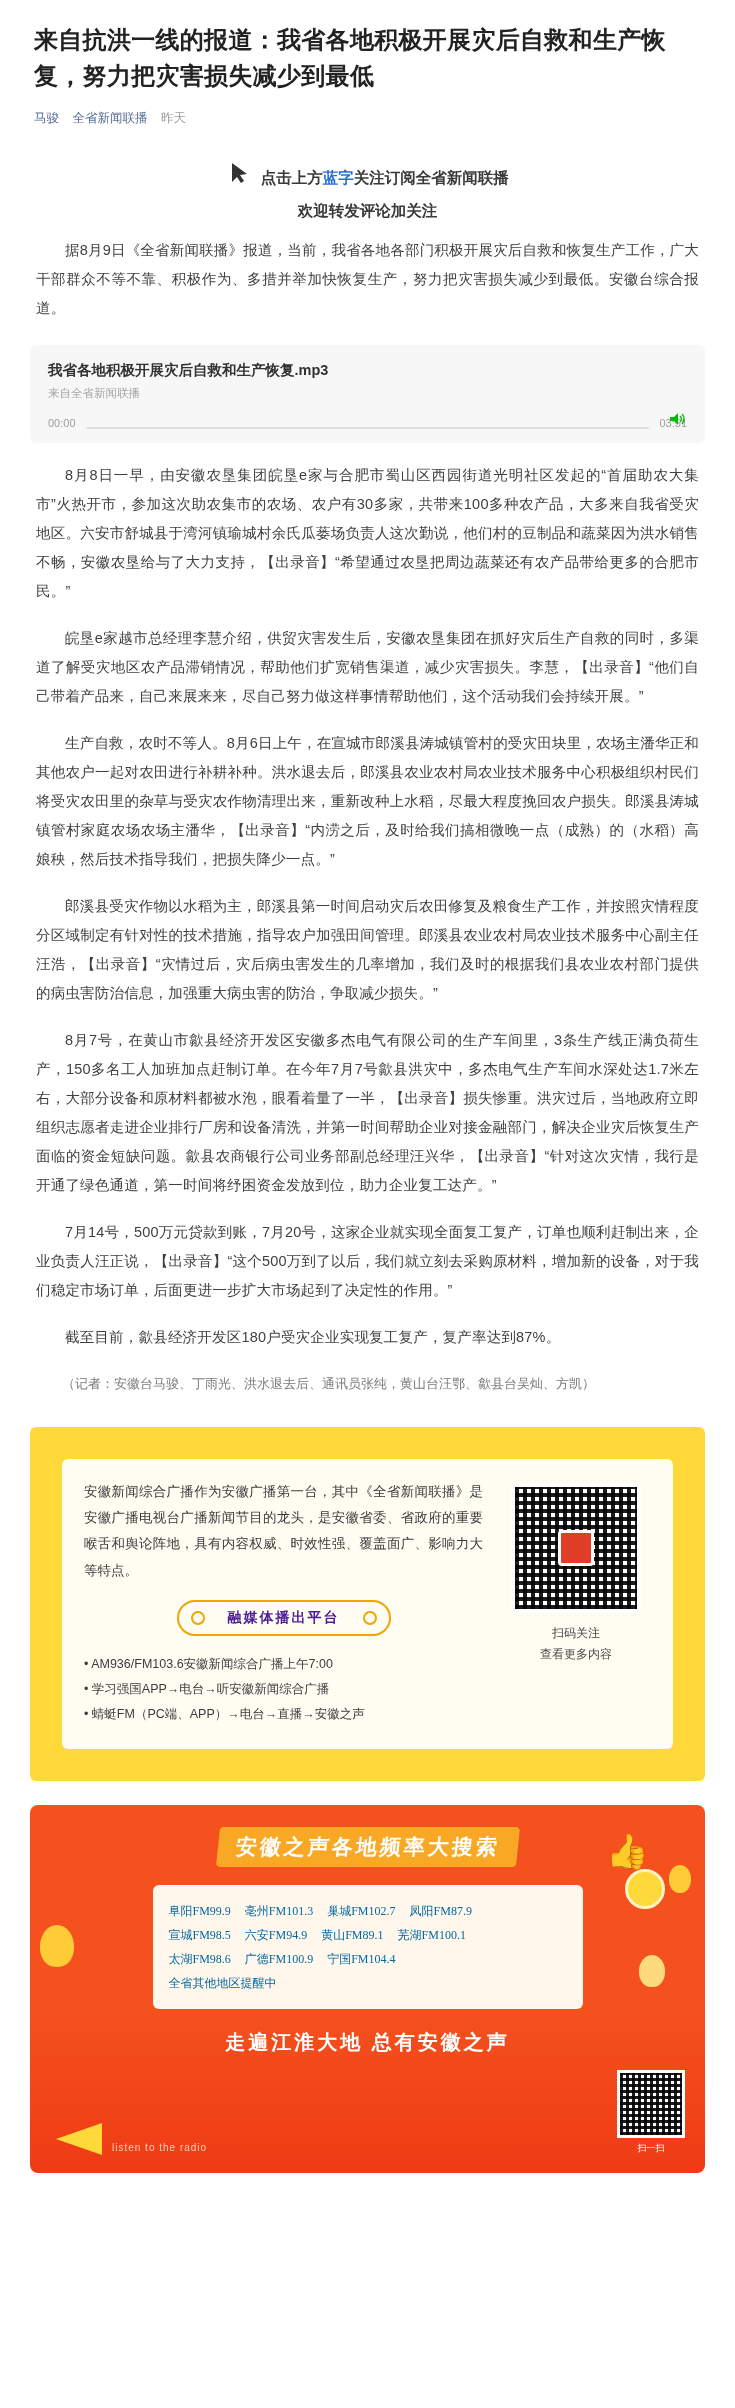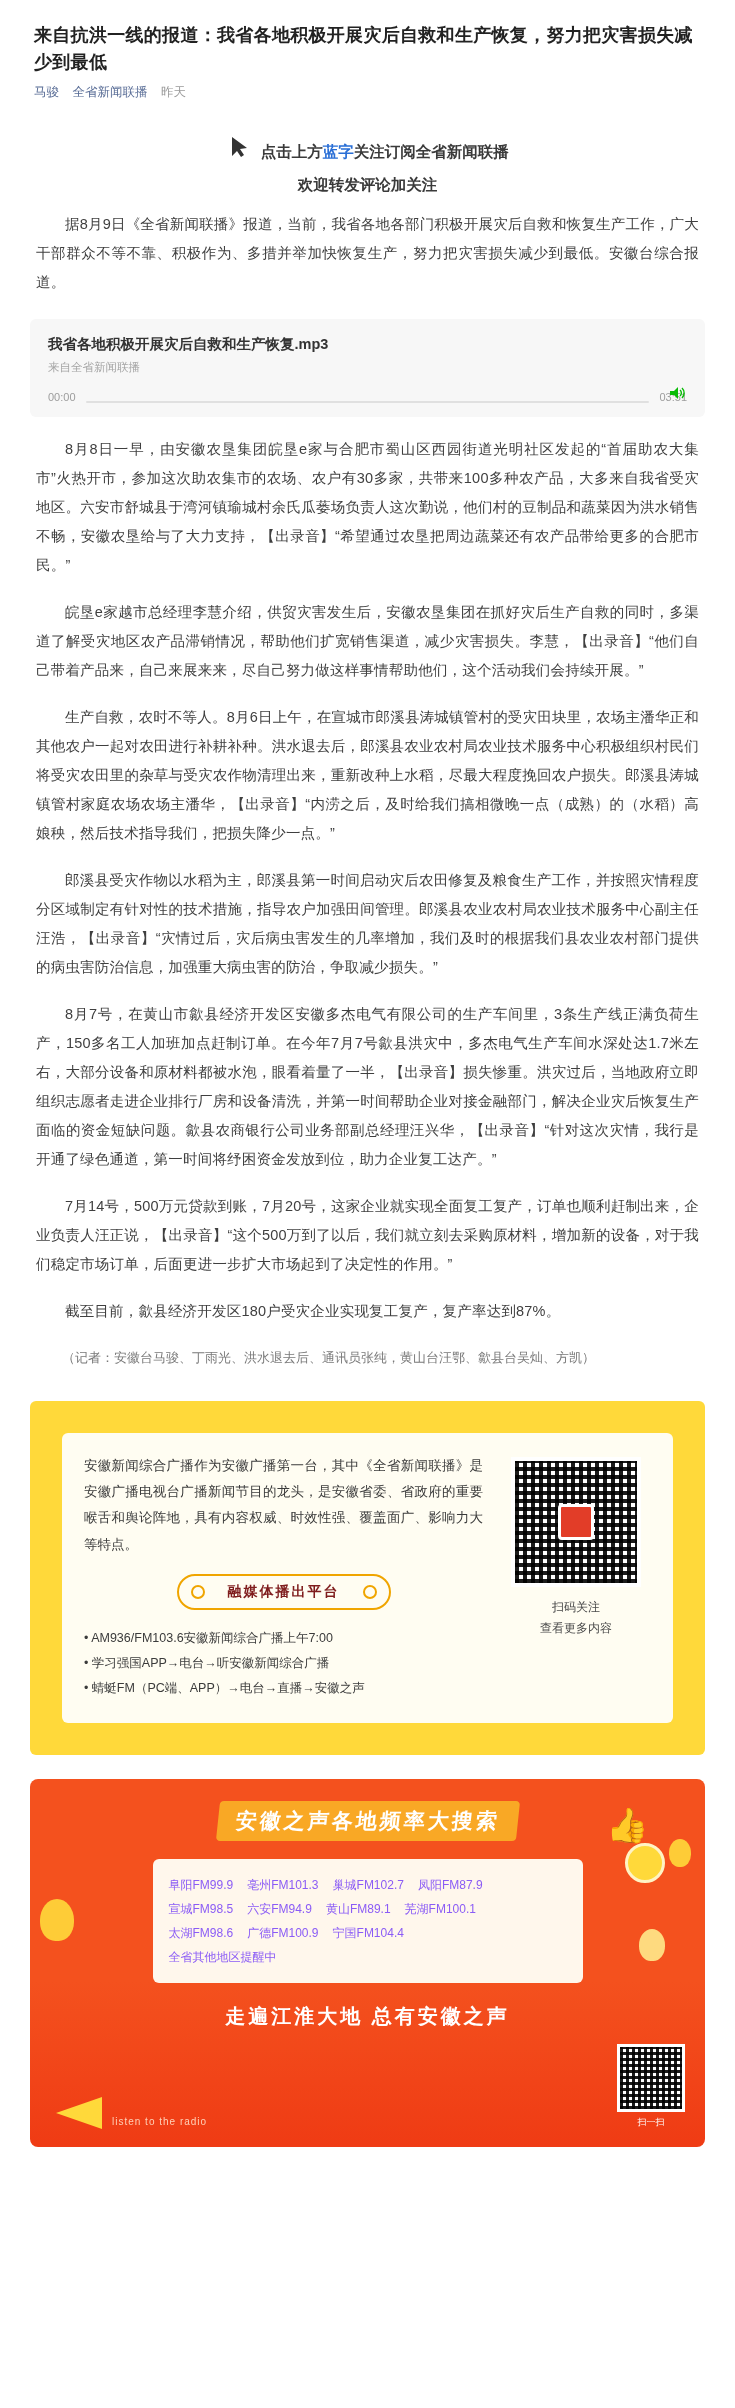--- a/index.html
+++ b/index.html
@@ -17,28 +17,28 @@
     width: 735px;
     box-sizing: border-box;
     padding: 0 0 0 0;
     background: #fff;
   }
   
   .article-head {
     padding: 22px 34px 0 34px;
   }
   .article-title {
-    font-size: 18px;
+    font-size: 24px;
     line-height: 1.5;
     font-weight: bold;
     color: #222;
     letter-spacing: 0.3px;
   }
   .byline {
-    margin-top: 8px;
+    margin-top: 16px;
     font-size: 12.5px;
     color: #9a9a9a;
   }
   .byline .author {
     color: #576b95;
     margin-right: 10px;
   }
   .byline .source {
     color: #576b95;
     margin-right: 10px;
@@ -164,21 +164,21 @@
     text-align: justify;
   }
   .promo-pill {
     margin: 16px auto 0 auto;
     width: 210px;
     border: 2px solid #f0a500;
     border-radius: 20px;
     text-align: center;
     padding: 7px 0;
     font-size: 14px;
-    color: #7f1d1d;
+    color: #4c1d95;
     font-weight: bold;
     letter-spacing: 2px;
     position: relative;
   }
   .promo-pill .dot-l, .promo-pill .dot-r {
     position: absolute;
     top: 50%;
     transform: translateY(-50%);
     width: 10px; height: 10px;
     border: 2px solid #f0a500;
@@ -272,21 +272,21 @@
     font-size: 12px;
     color: #c0392b;
     line-height: 2.0;
   }
   .freq-row {
     display: flex;
     gap: 14px;
     justify-content: flex-start;
     white-space: nowrap;
   }
-  .freq-row span { color: #8b5cf6; }
+  .freq-row span { color: #0369a1; font-family: Liberation Serif, serif; }
   .orange-slogan {
     text-align: center;
     margin-top: 20px;
     font-size: 20px;
     font-weight: bold;
     color: #fff;
     letter-spacing: 3px;
   }
   .orange-foot {
     margin-top: 14px;

